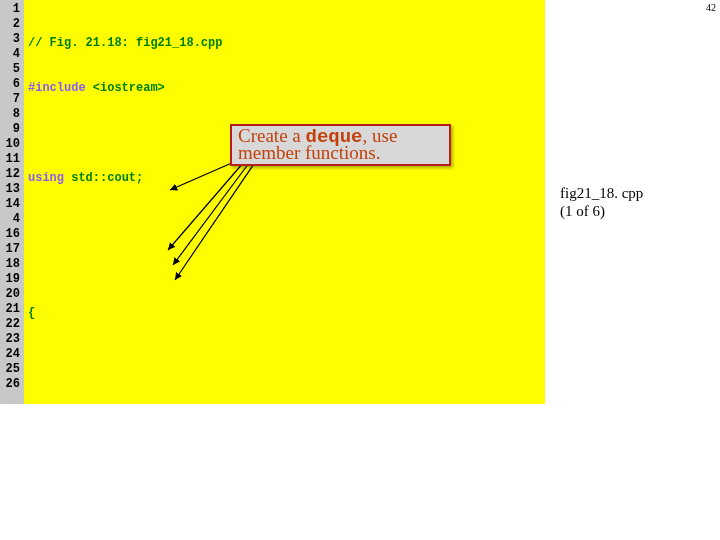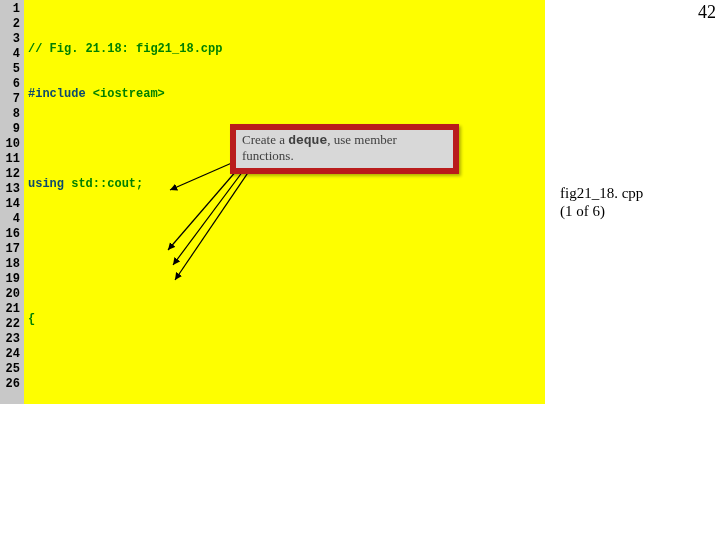--- a/index.html
+++ b/index.html
@@ -27,53 +27,53 @@
     color: #000;
     text-align: right;
     padding: 2px 4px 2px 2px;
     line-height: 15px;
     font-weight: bold;
     width: 18px;
     flex-shrink: 0;
   }
   .gutter div { height: 15px; }
   .code {
-    padding: 12px 4px;
+    padding: 6px 4px;
     line-height: 15px;
     color: #008000;
     font-weight: bold;
     position: relative;
     white-space: pre;
   }
   .code div { height: 15px; }
-  .kw { color: #0c4a6e; }
+  .kw { color: #8b5cf6; }
   .callout {
     position: absolute;
     left: 230px;
     top: 124px;
     width: 205px;
     height: 34px;
     background: #d8d8d8;
-    border: 6px solid #b91c1c;
+    border: 2px solid #b91c1c;
     box-shadow: 2px 2px 3px rgba(0,0,0,0.3);
     font-family: "Times New Roman", serif;
-    font-size: 13px;
-    color: #404040;
+    font-size: 19px;
+    color: #c2410c;
     font-weight: normal;
     padding: 2px 6px;
     line-height: 15px;
     z-index: 5;
   }
   .callout .mono { font-family: "Courier New", monospace; font-weight: bold; }
   .page-num {
     position: absolute;
     right: 4px;
     top: 2px;
     font-family: "Times New Roman", serif;
-    font-size: 18px;
+    font-size: 10px;
     color: #000;
     margin-left: 16px;
   }
   .caption {
     position: absolute;
     left: 560px;
     top: 184px;
     font-family: "Times New Roman", serif;
     font-size: 15px;
     color: #000;

